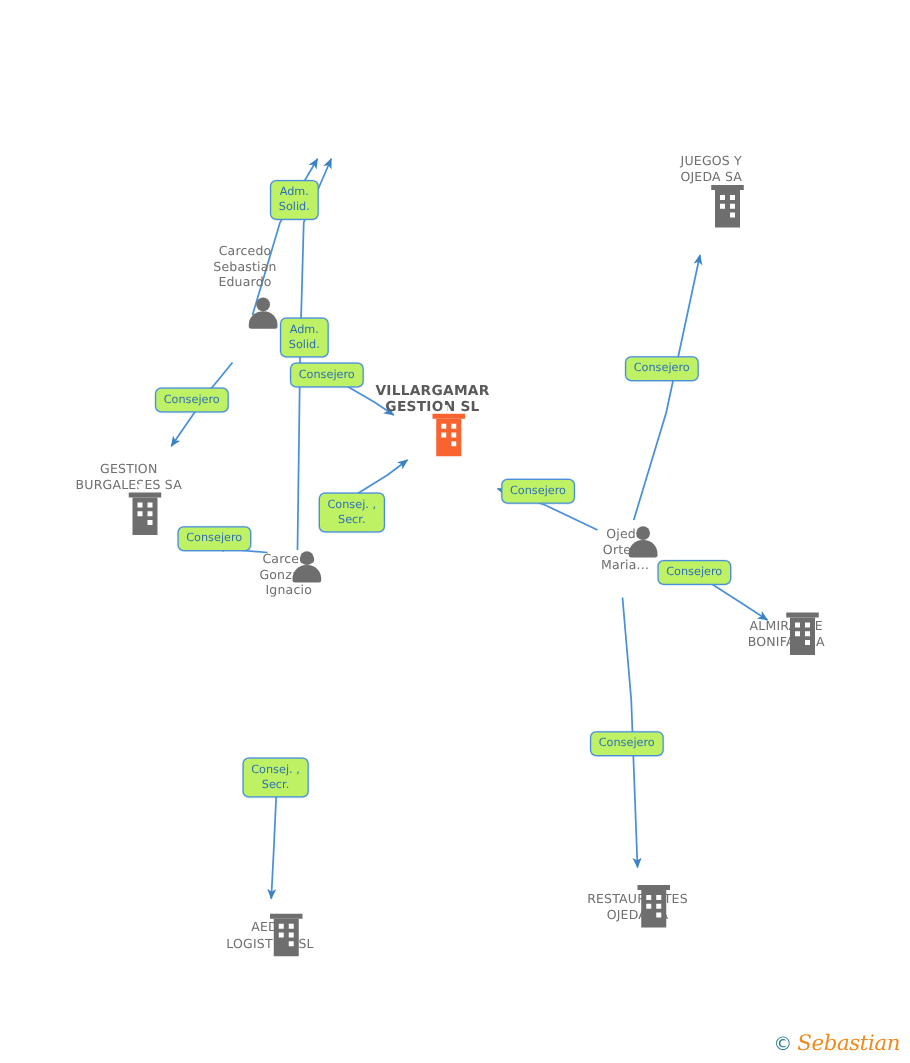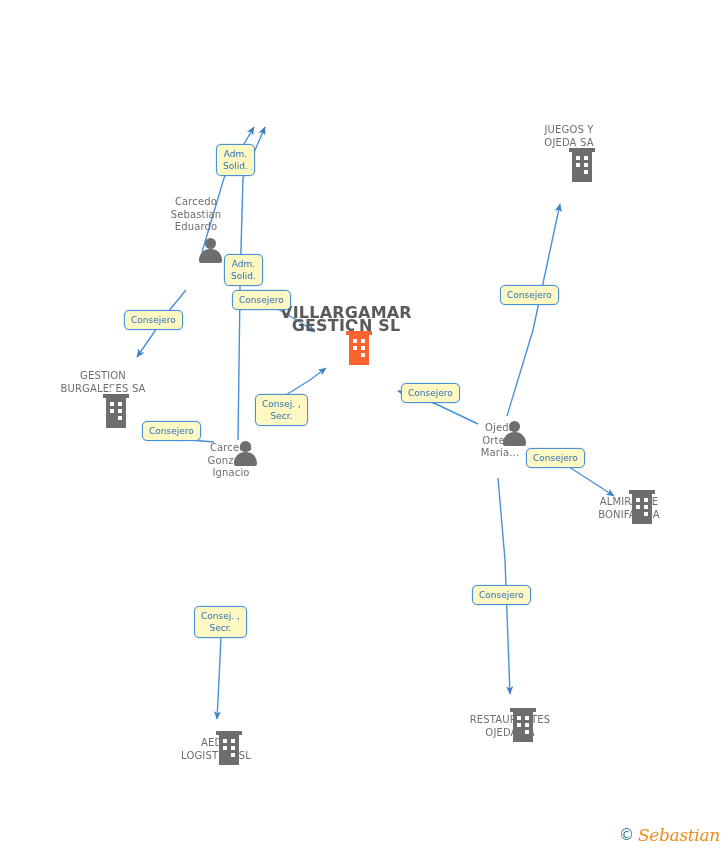--- a/index.html
+++ b/index.html
@@ -42,21 +42,21 @@
     line-height: 12.5px;
     color: #6b6b6b;
     letter-spacing: 0.15px;
     white-space: pre-line;
   }
   .node.company .caption { color: #6e6e6e; }
   .node.person  .caption { color: #6e6e6e; }
   .node.focus .caption {
     font-weight: bold;
     color: #5a5a5a;
-    font-size: 16px;
+    font-size: 11px;
     letter-spacing: 0.2px;
   }
   .cap-above { margin-bottom: 3px; }
   .cap-below { margin-top: 2px; }
 
   
   .bldg {
     position: relative;
     width: 26px;
     height: 34px;
@@ -116,21 +116,21 @@
     width: 23px;
     height: 14px;
     background: #6e6e6e;
     border-radius: 11px 11px 2px 2px;
   }
 
   
   .role {
     position: absolute;
     z-index: 5;
-    background: #fef9c3;
+    background: #bef264;
     border: 1px solid #4a90d9;
     border-radius: 5px;
     color: #2f6fb5;
     font-size: 9px;
     line-height: 12px;
     padding: 3px 6px;
     text-align: center;
     white-space: pre-line;
     box-shadow: 0 0 0 0.5px rgba(74,144,217,0.25);
   }

